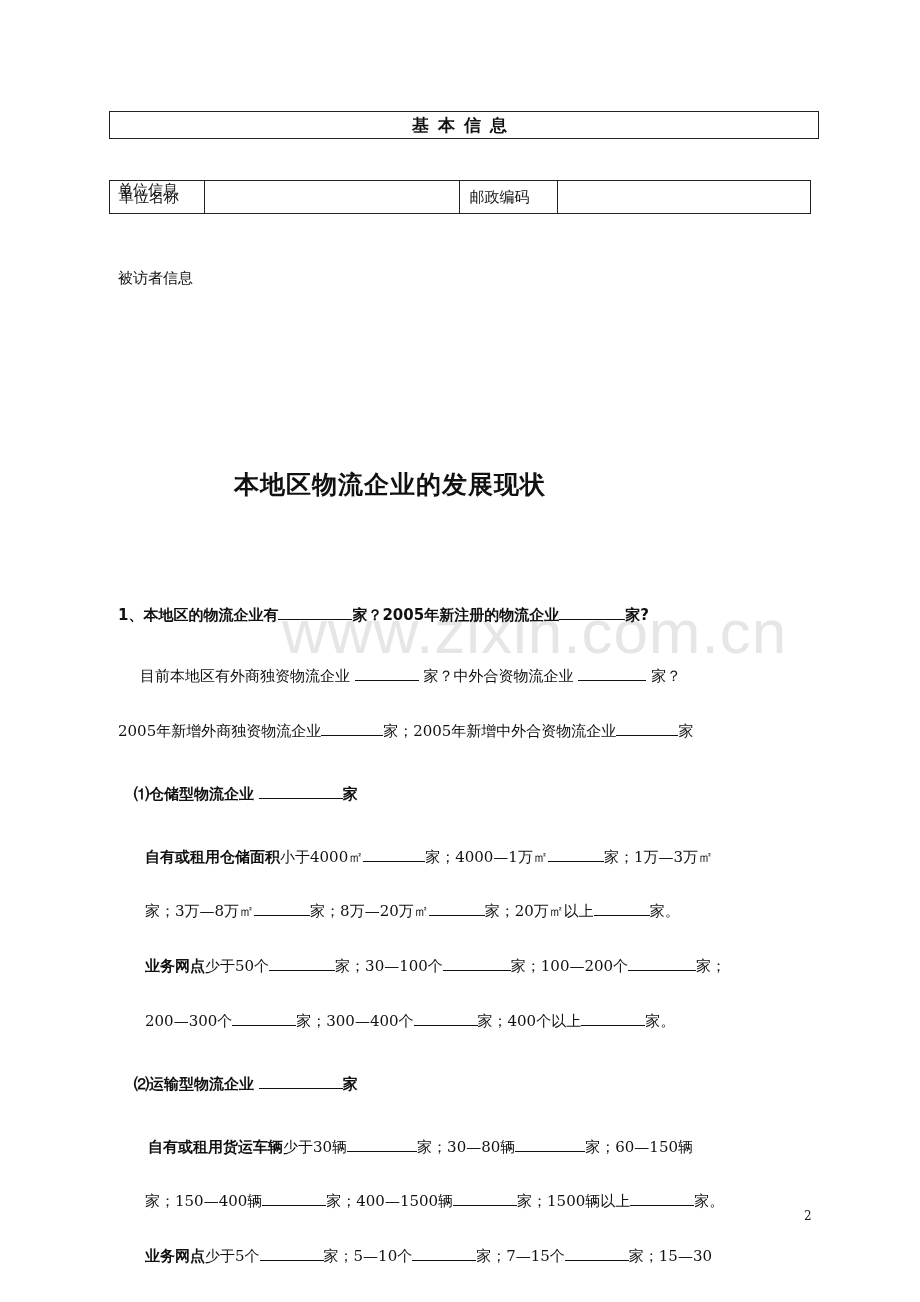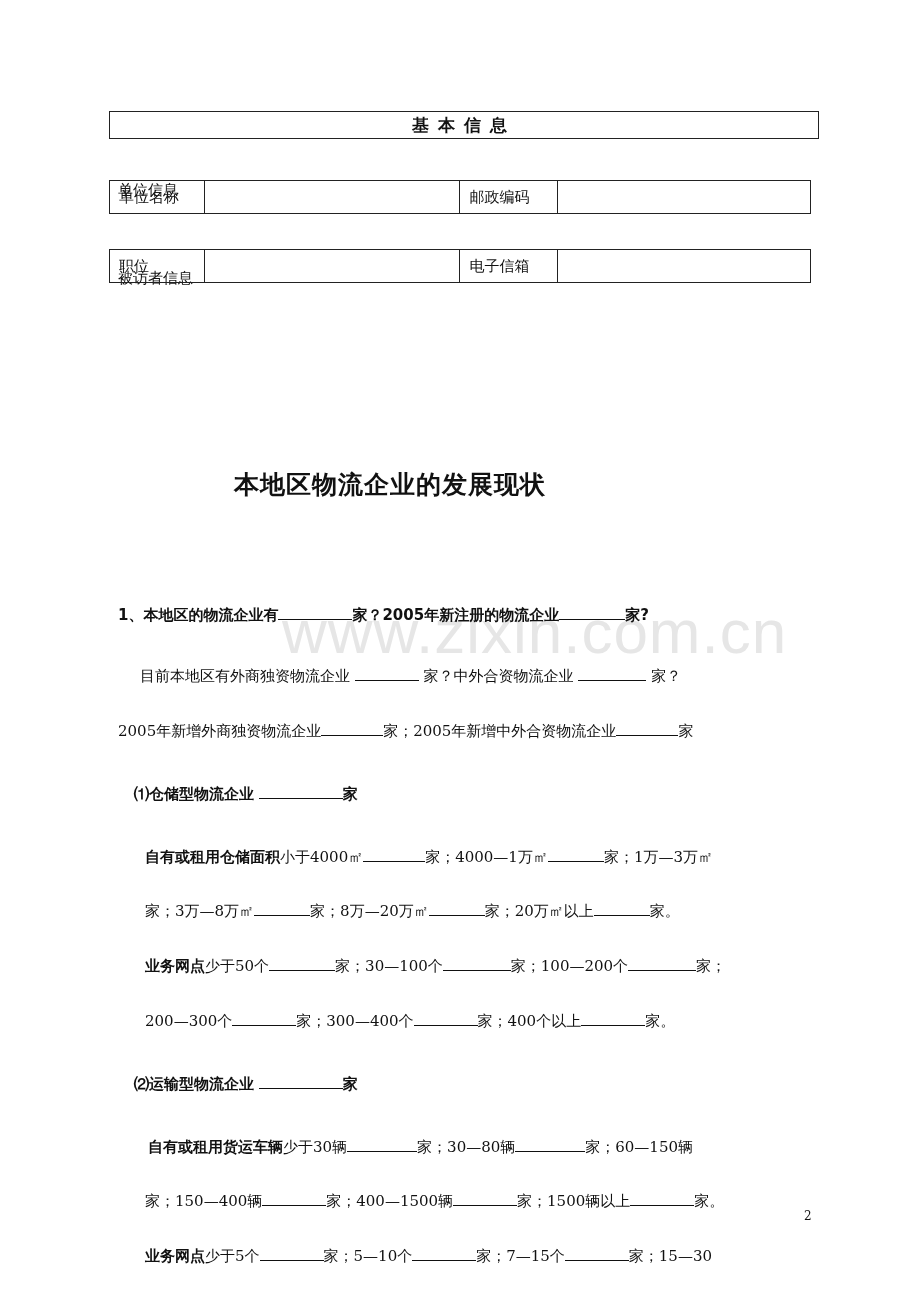--- a/index.html
+++ b/index.html
@@ -55,26 +55,20 @@
       <td class="lbl2">邮政编码</td>
       <td class="val2"></td>
     </tr>
   </tbody>
     </table>
 
   <div class="section-label fg" style="top:222px;">被访者信息</div>
 
   <table class="info fg" style="top:249px;">
     <tbody>
-    <tr>
-      <td class="lbl1">职位</td>
-      <td class="val1"></td>
-      <td class="lbl2">电子信箱</td>
-      <td class="val2"></td>
-    </tr>
   </tbody>
     </table>
 
   <div class="title fg">本地区物流企业的发展现状</div>
 
   <div class="line q1 fg" style="left:118px; top:505px;">
     <span>1、本地区的物流企业有</span><span class="blank" style="width:74px"></span><span>家？2005年新注册的物流企业</span><span class="blank" style="width:66px"></span><span>家?</span>
   </div>
 
   <div class="line fg" style="left:140px; top:545px;">

